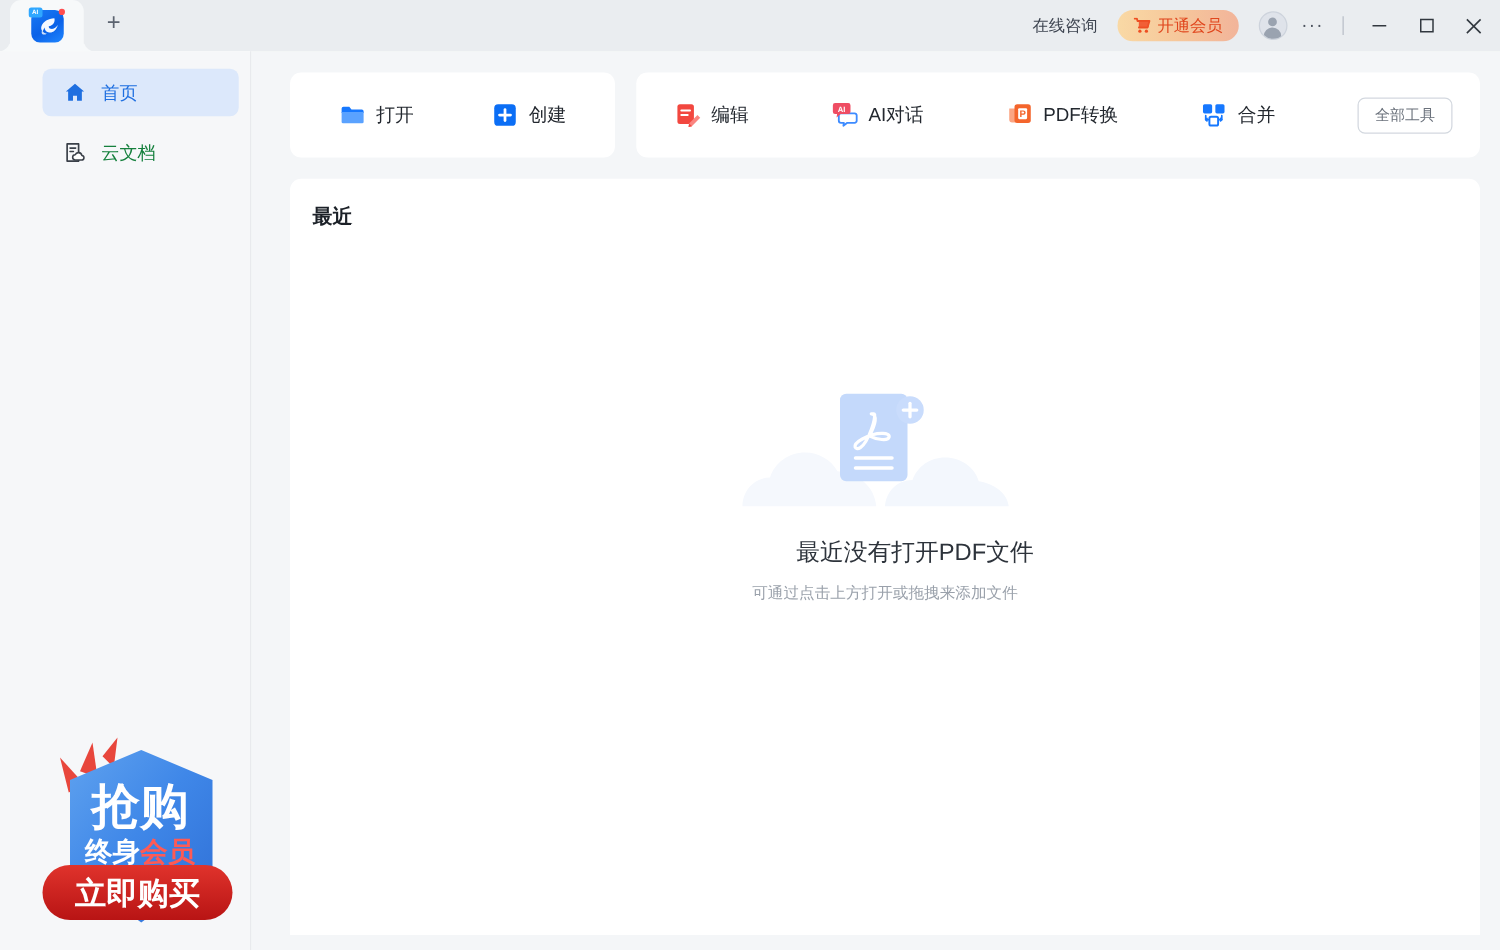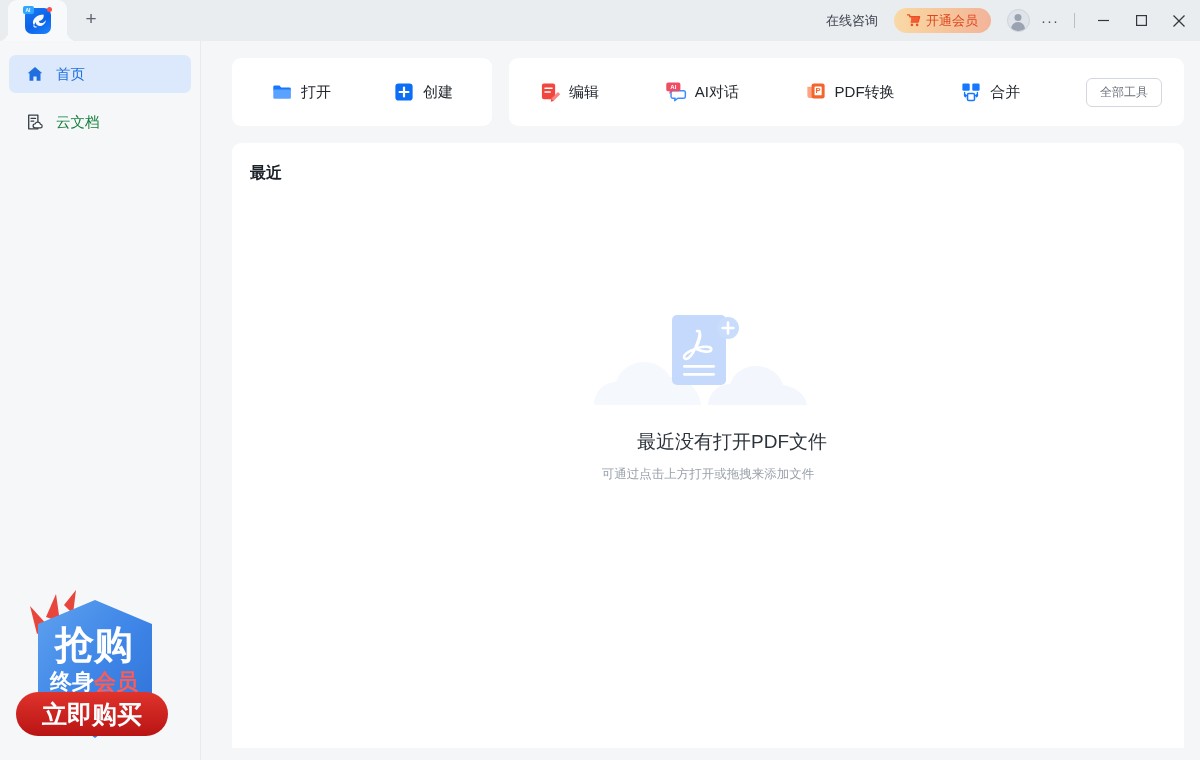--- a/index.html
+++ b/index.html
@@ -120,35 +120,36 @@
   .body-row { flex: 1 1 auto; display: flex; min-height: 0; }
 
   
   .sidebar {
     width: 201px; flex: 0 0 201px;
     background: #f6f7f9;
     border-right: 1px solid #e8eaed;
     position: relative;
     padding-top: 14px;
     box-sizing: border-box;
+    padding-left: 25px;
   }
   .nav-item {
     display: flex; align-items: center; gap: 12px;
     height: 38px; margin: 0 9px 10px 9px;
     padding-left: 17px; border-radius: 7px;
     font-size: 14.5px; color: #15803d;
     box-sizing: border-box;
   }
   .nav-item.active {
     background: #dce8fb; color: #1f6fe0;
   }
   .nav-ico { width: 18px; height: 18px; flex: 0 0 18px; display: block; }
 
   .promo {
-    position: absolute; left: 10px; bottom: 8px;
+    position: absolute; left: 28px; bottom: 8px;
     width: 160px; height: 166px;
   }
 
   
   .main {
     flex: 1 1 auto; background: #f4f6f8;
     padding: 17px 16px 12px 31px;
     box-sizing: border-box;
     display: flex; flex-direction: column; min-width: 0;
   }

